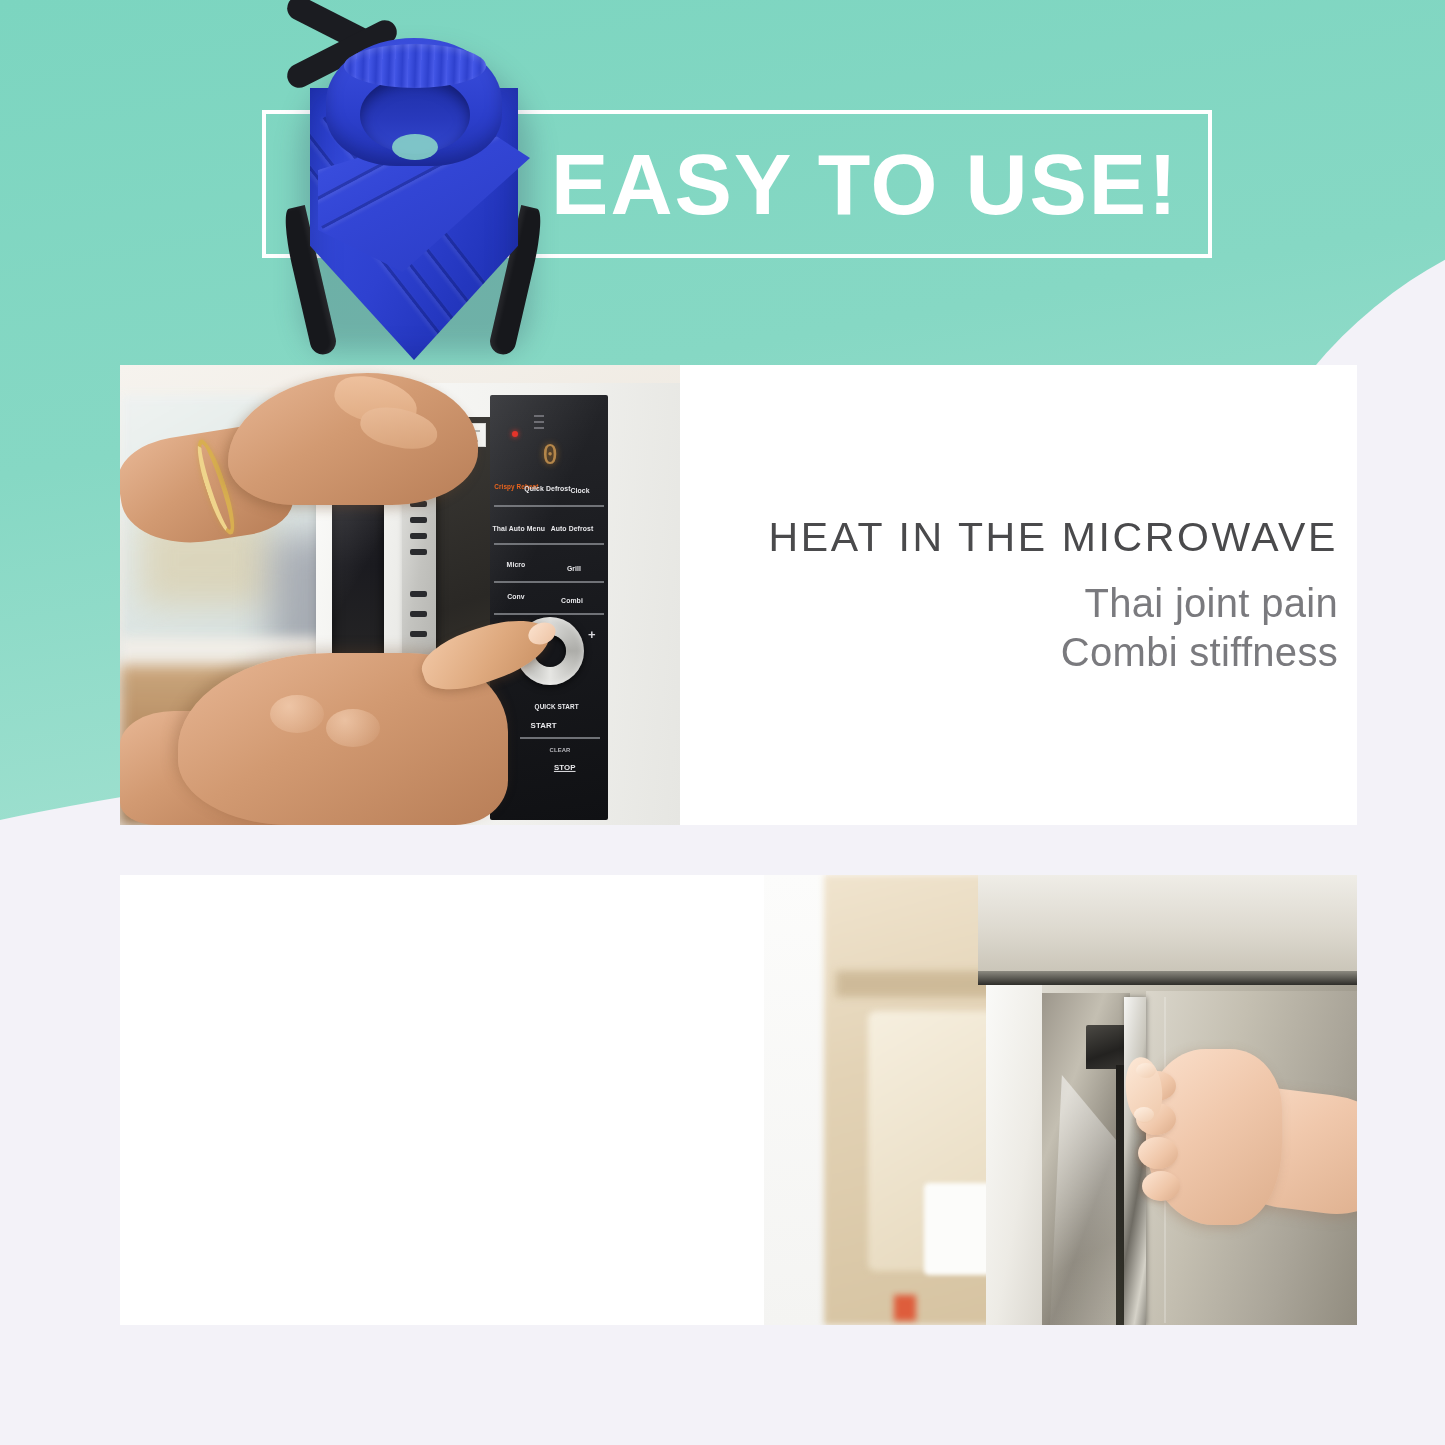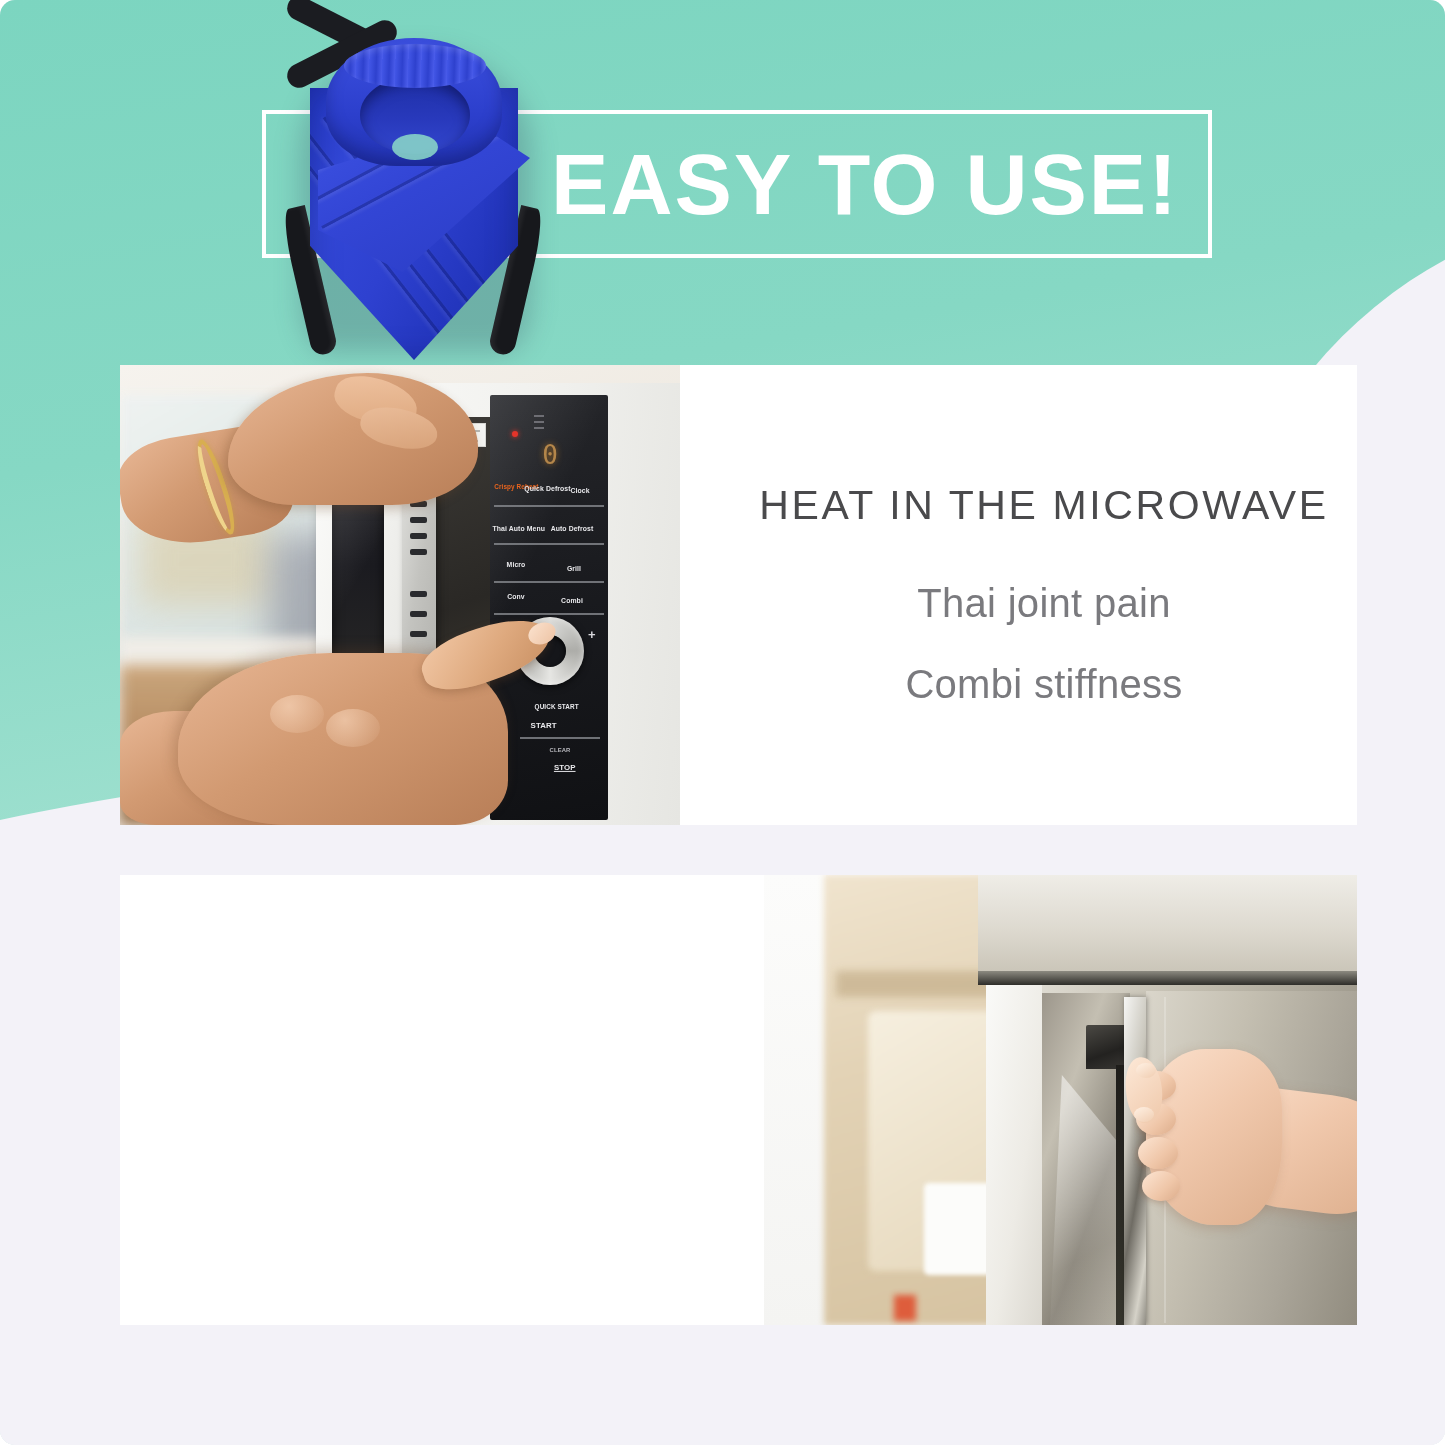--- a/index.html
+++ b/index.html
@@ -11,21 +11,20 @@
     overflow: hidden;
     font-family: "Liberation Sans", sans-serif;
   }
 
   #page {
     position: relative;
     width: 1445px;
     height: 1445px;
     background: #F3F2F8;
     overflow: hidden;
-    border-radius: 15px;
   }
 
   
   .bg-teal {
     position: absolute;
     left: 0; top: 0;
     width: 1445px; height: 1445px;
     background: linear-gradient(170deg, #7CD5C0 0%, #86D8C4 28%, #A5E2D2 58%, #BDE9DD 78%, #CFEFE6 100%);
   }
 
@@ -223,21 +222,21 @@
   .photo-2 { right: 0;    width: 593px; }
 
   .text-block {
     position: absolute;
     top: 0;
     height: 100%;
     display: flex;
     flex-direction: column;
     justify-content: center;
   }
-  .text-1 { left: 618px; width: 600px; padding-left: 12px; text-align: center; gap: 32px; }
+  .text-1 { left: 618px; width: 600px; padding-left: 12px; text-align: right; }
   .text-2 { left: 20px;  width: 600px; padding-right: 12px; text-align: right; }
 
   .card-heading {
     color: #4A4A4C;
     font-size: 41px;
     font-weight: normal;
     letter-spacing: 2.6px;
     margin-bottom: 18px;
     white-space: nowrap;
   }

